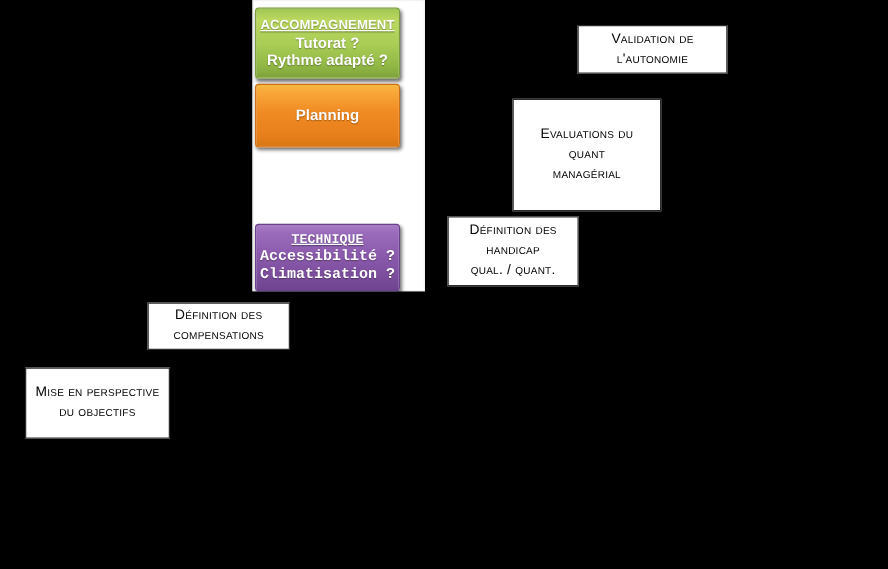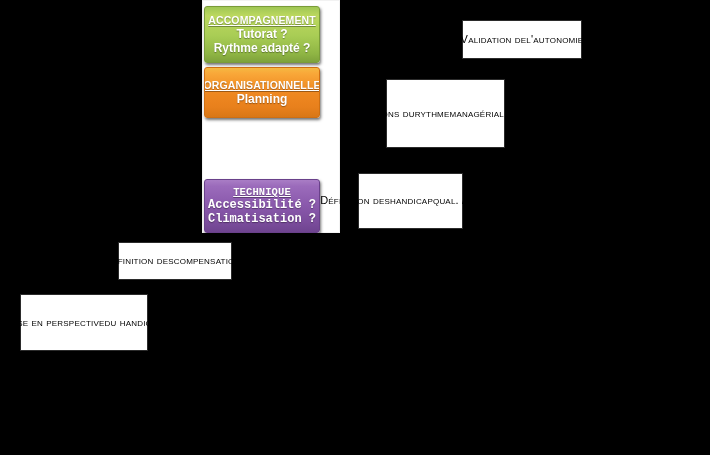--- a/index.html
+++ b/index.html
@@ -95,86 +95,86 @@
 
   
   .note-box {
     position: absolute;
     background: #ffffff;
     border: 1px solid #2b2b2b;
     box-sizing: border-box;
     color: #000000;
     text-align: center;
     display: flex;
+    flex-direction: column;
     justify-content: center;
     align-items: center;
     font-size: 11px;
     line-height: 1.45;
     font-variant: small-caps;
     font-weight: normal;
   }
   .note-box .ln {
     display: block;
     white-space: nowrap;
     letter-spacing: 0.2px;
   }
 
   #note-validation        { left: 462px; top: 20px;  width: 120px; height: 39px; }
-  #note-evaluations       { left: 386px; top: 79px;  width: 119px; height: 69px; justify-content: flex-end; }
+  #note-evaluations       { left: 410px; top: 79px;  width: 119px; height: 90px; }
   #note-objectifs         { left: 358px; top: 173px; width: 105px; height: 56px; }
   #note-compensations     { left: 118px; top: 242px; width: 114px; height: 38px; }
-  #note-handicap          { left: 20px;  top: 294px; width: 128px; height: 57px; }
+  #note-handicap          { left: 20px;  top: 294px; width: 116px; height: 57px; }
 </style>
 </head>
 <body>
 
 <div id="canvas">
 
   <div id="stack-frame">
 
     <div id="block-accompagnement" class="color-block">
       <span class="hdr">ACCOMPAGNEMENT</span>
       <span class="sub">Tutorat ?</span>
       <span class="sub">Rythme adapté ?</span>
     </div>
 
     <div id="block-organisationnelle" class="color-block">
-      <span class="hdr">ORGANISATIONNELLE</span>
       <span class="sub">Planning</span>
     </div>
 
 
     <div id="block-technique" class="color-block">
       <span class="hdr">TECHNIQUE</span>
       <span class="sub">Accessibilité ?</span>
       <span class="sub">Climatisation ?</span>
     </div>
 
   </div>
 
   <div id="note-validation" class="note-box">
     <span class="ln">Validation de</span>
     <span class="ln">l'autonomie</span>
   </div>
 
   <div id="note-evaluations" class="note-box">
     <span class="ln">Evaluations du</span>
-    <span class="ln">rythme</span>
+    <span class="ln">quant</span>
     <span class="ln">managérial</span>
   </div>
 
   <div id="note-objectifs" class="note-box">
     <span class="ln">Définition des</span>
     <span class="ln">handicap</span>
     <span class="ln">qual. / quant.</span>
   </div>
 
   <div id="note-compensations" class="note-box">
     <span class="ln">Définition des</span>
     <span class="ln">compensations</span>
   </div>
 
   <div id="note-handicap" class="note-box">
     <span class="ln">Mise en perspective</span>
-    <span class="ln">du handicap</span>
+    <span class="ln">du objectifs</span>
   </div>
 
 </div>
 
 </body></html>

